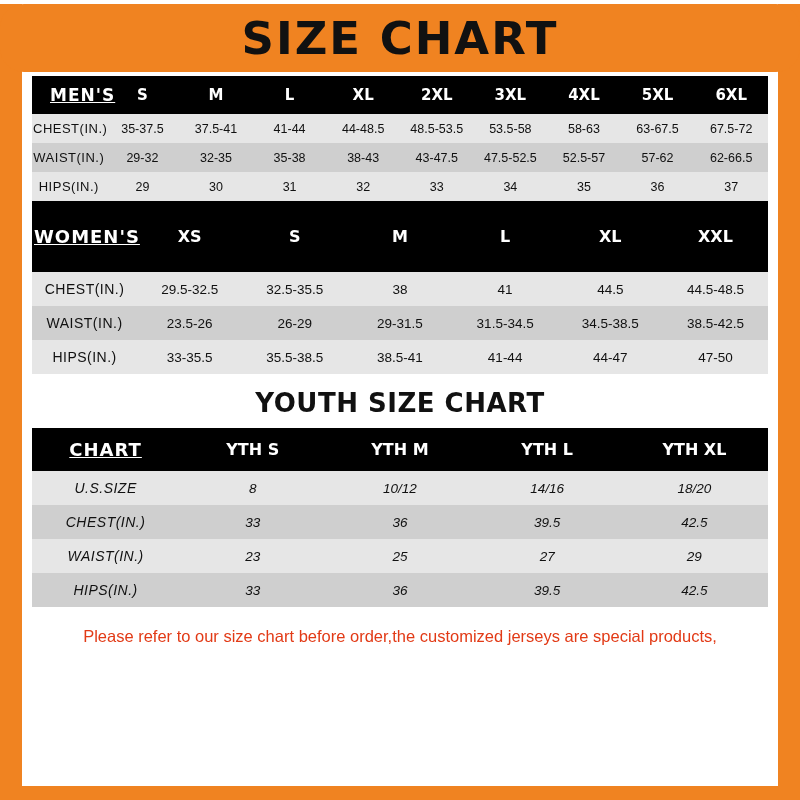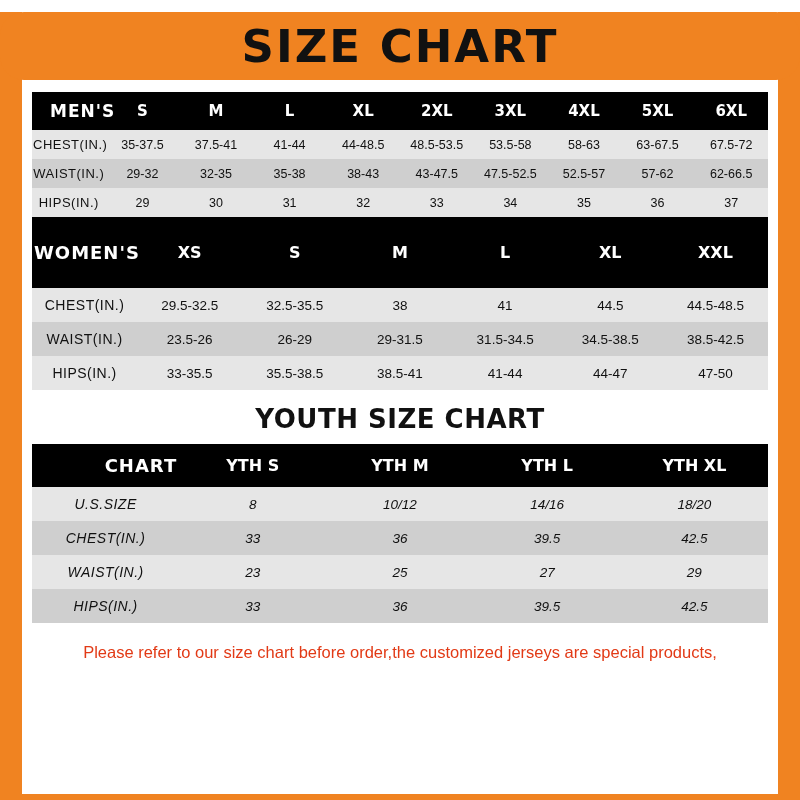--- a/index.html
+++ b/index.html
@@ -18,21 +18,21 @@
     width: 800px;
     height: 800px;
     background: #ffffff;
     box-sizing: border-box;
     border-left: 22px solid #F08321;
     border-right: 22px solid #F08321;
   }
   .header-banner {
     background: #F08321;
     height: 68px;
-    margin: 12px -22px;
+    margin: 4px -22px;
     display: flex;
     align-items: center;
     justify-content: center;
     border-radius: 24px;
   }
   .header-title {
     font-family: "DejaVu Sans", sans-serif;
     font-weight: bold;
     font-size: 45px;
     letter-spacing: 2px;
@@ -60,24 +60,25 @@
   table.size-table th {
     background: #000000;
     color: #ffffff;
     font-family: "DejaVu Sans", sans-serif;
     font-weight: bold;
     font-size: 15px;
     padding: 9px 2px;
     text-align: center;
   }
   table.size-table th.rowhead {
-    text-align: right;
+    text-align: center;
     padding-left: 18px;
     font-size: 17px;
     letter-spacing: 1px;
+    text-decoration: underline;
   }
   table.size-table td {
     text-align: center;
     font-size: 12.5px;
     color: #111111;
     padding: 7px 1px;
     font-family: "Liberation Sans", sans-serif;
   }
   table.size-table td.rowlabel {
     text-align: center;

